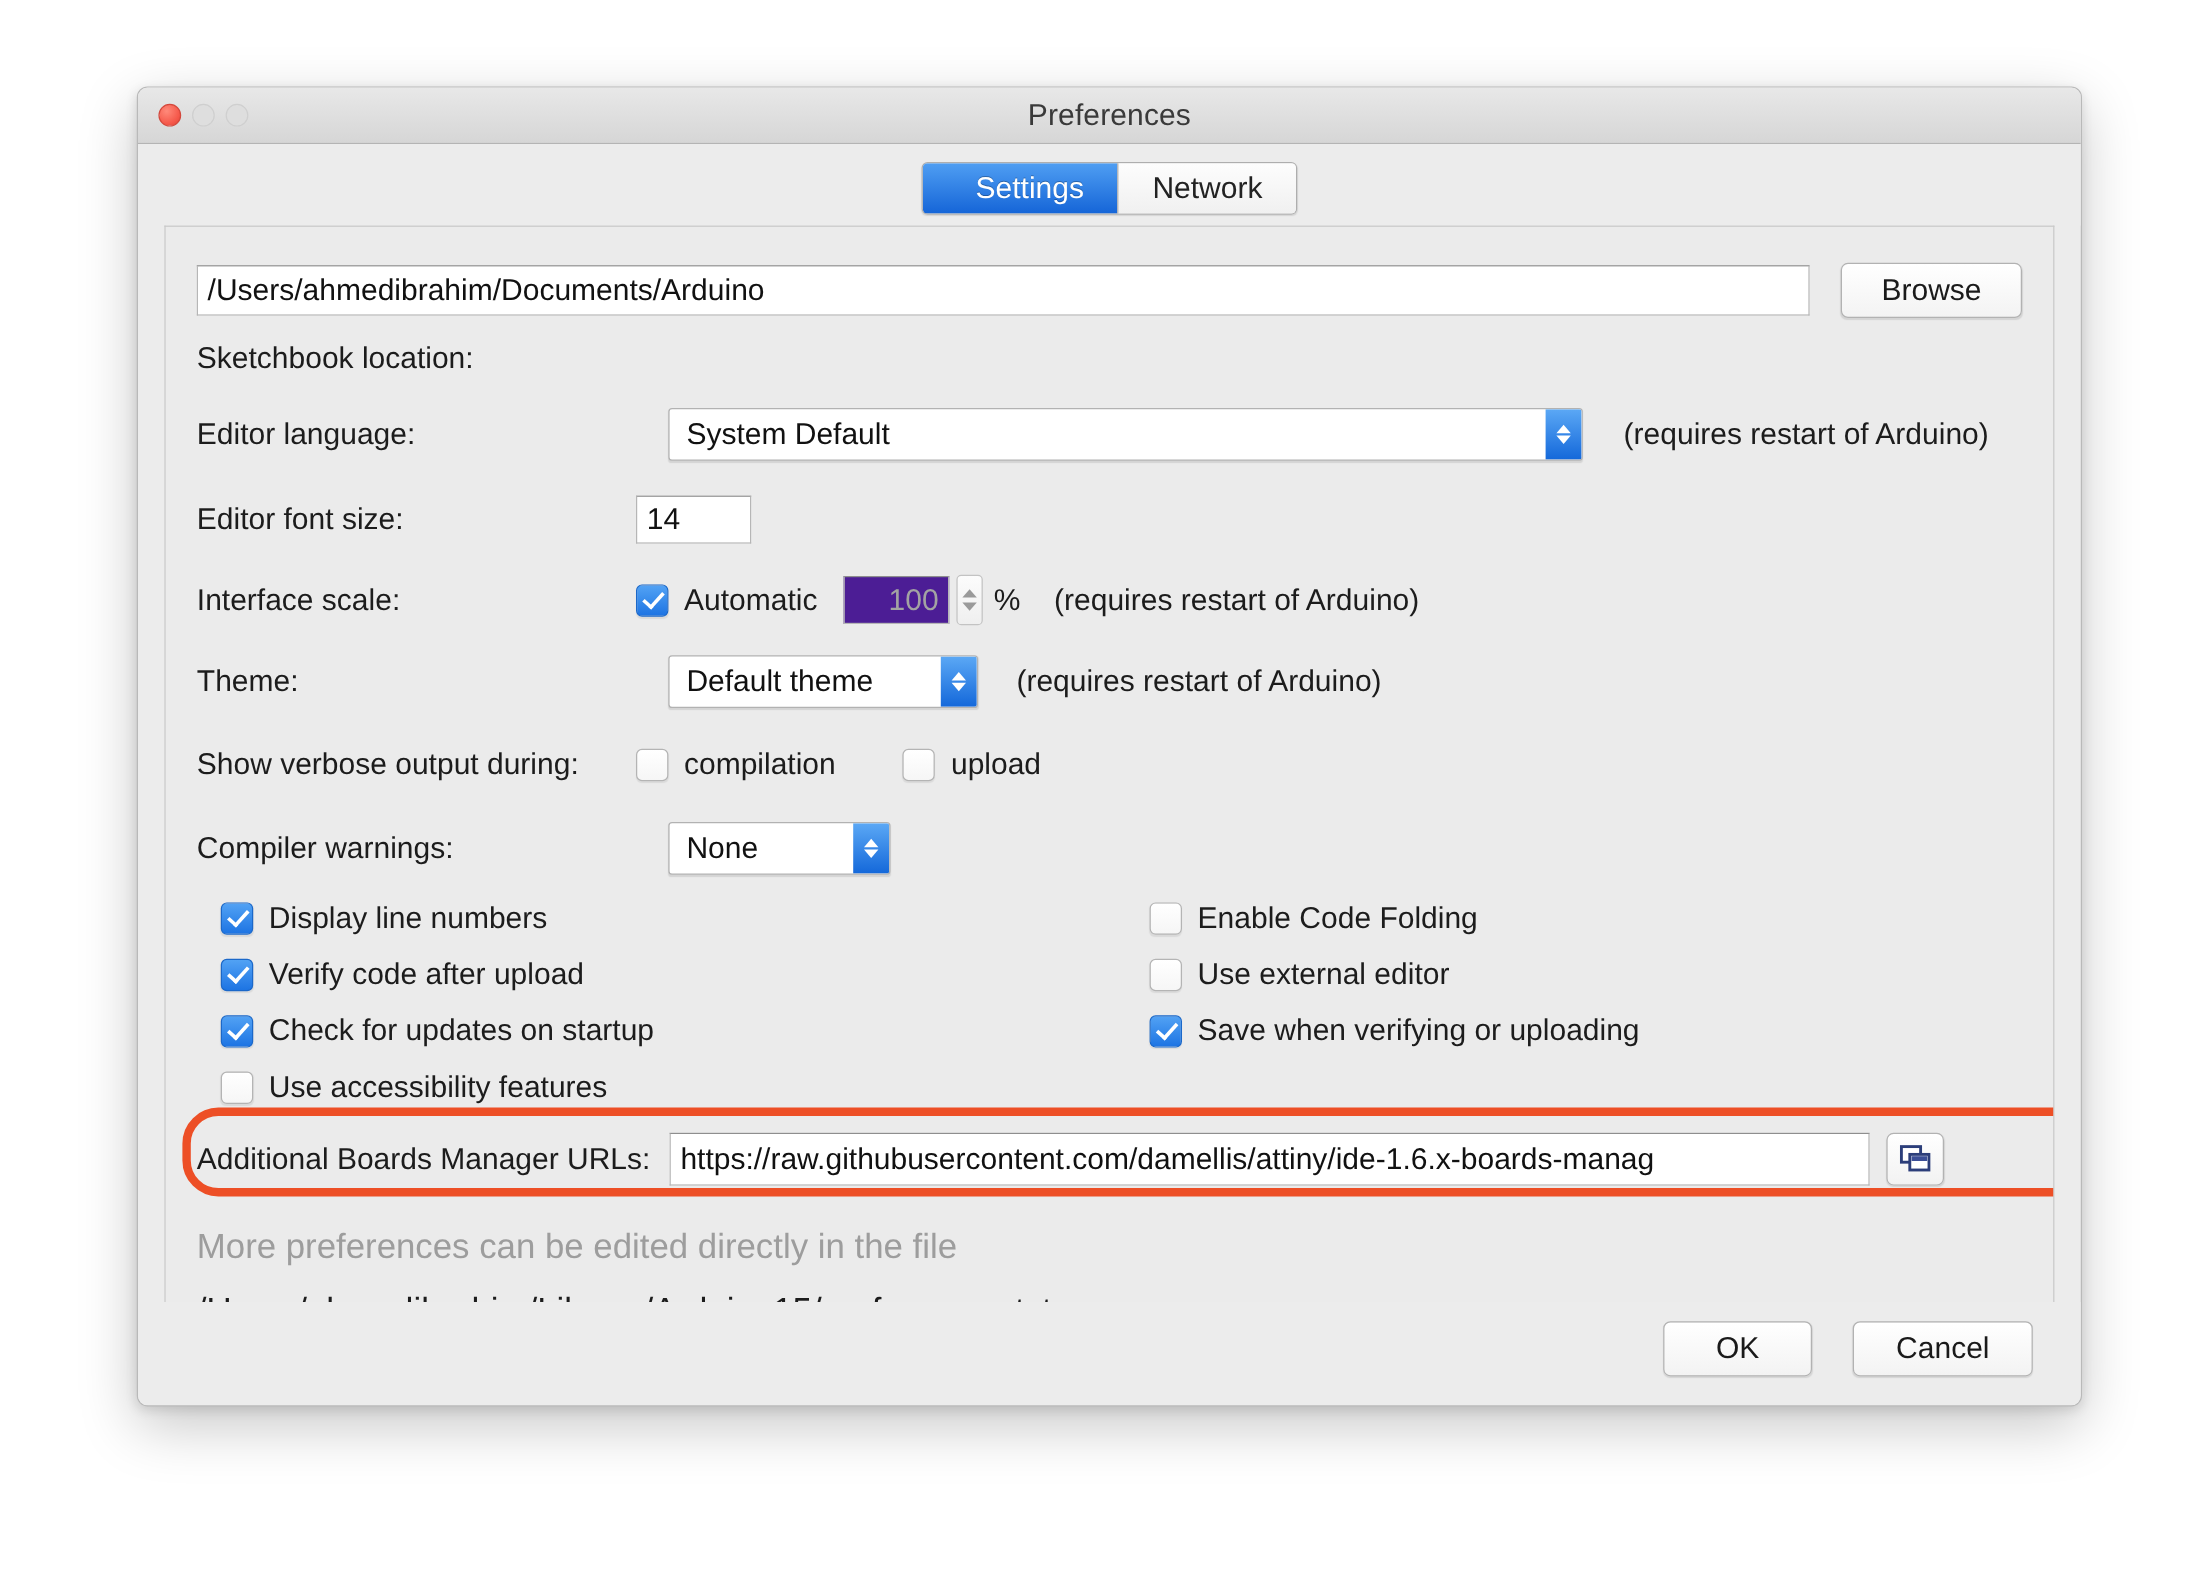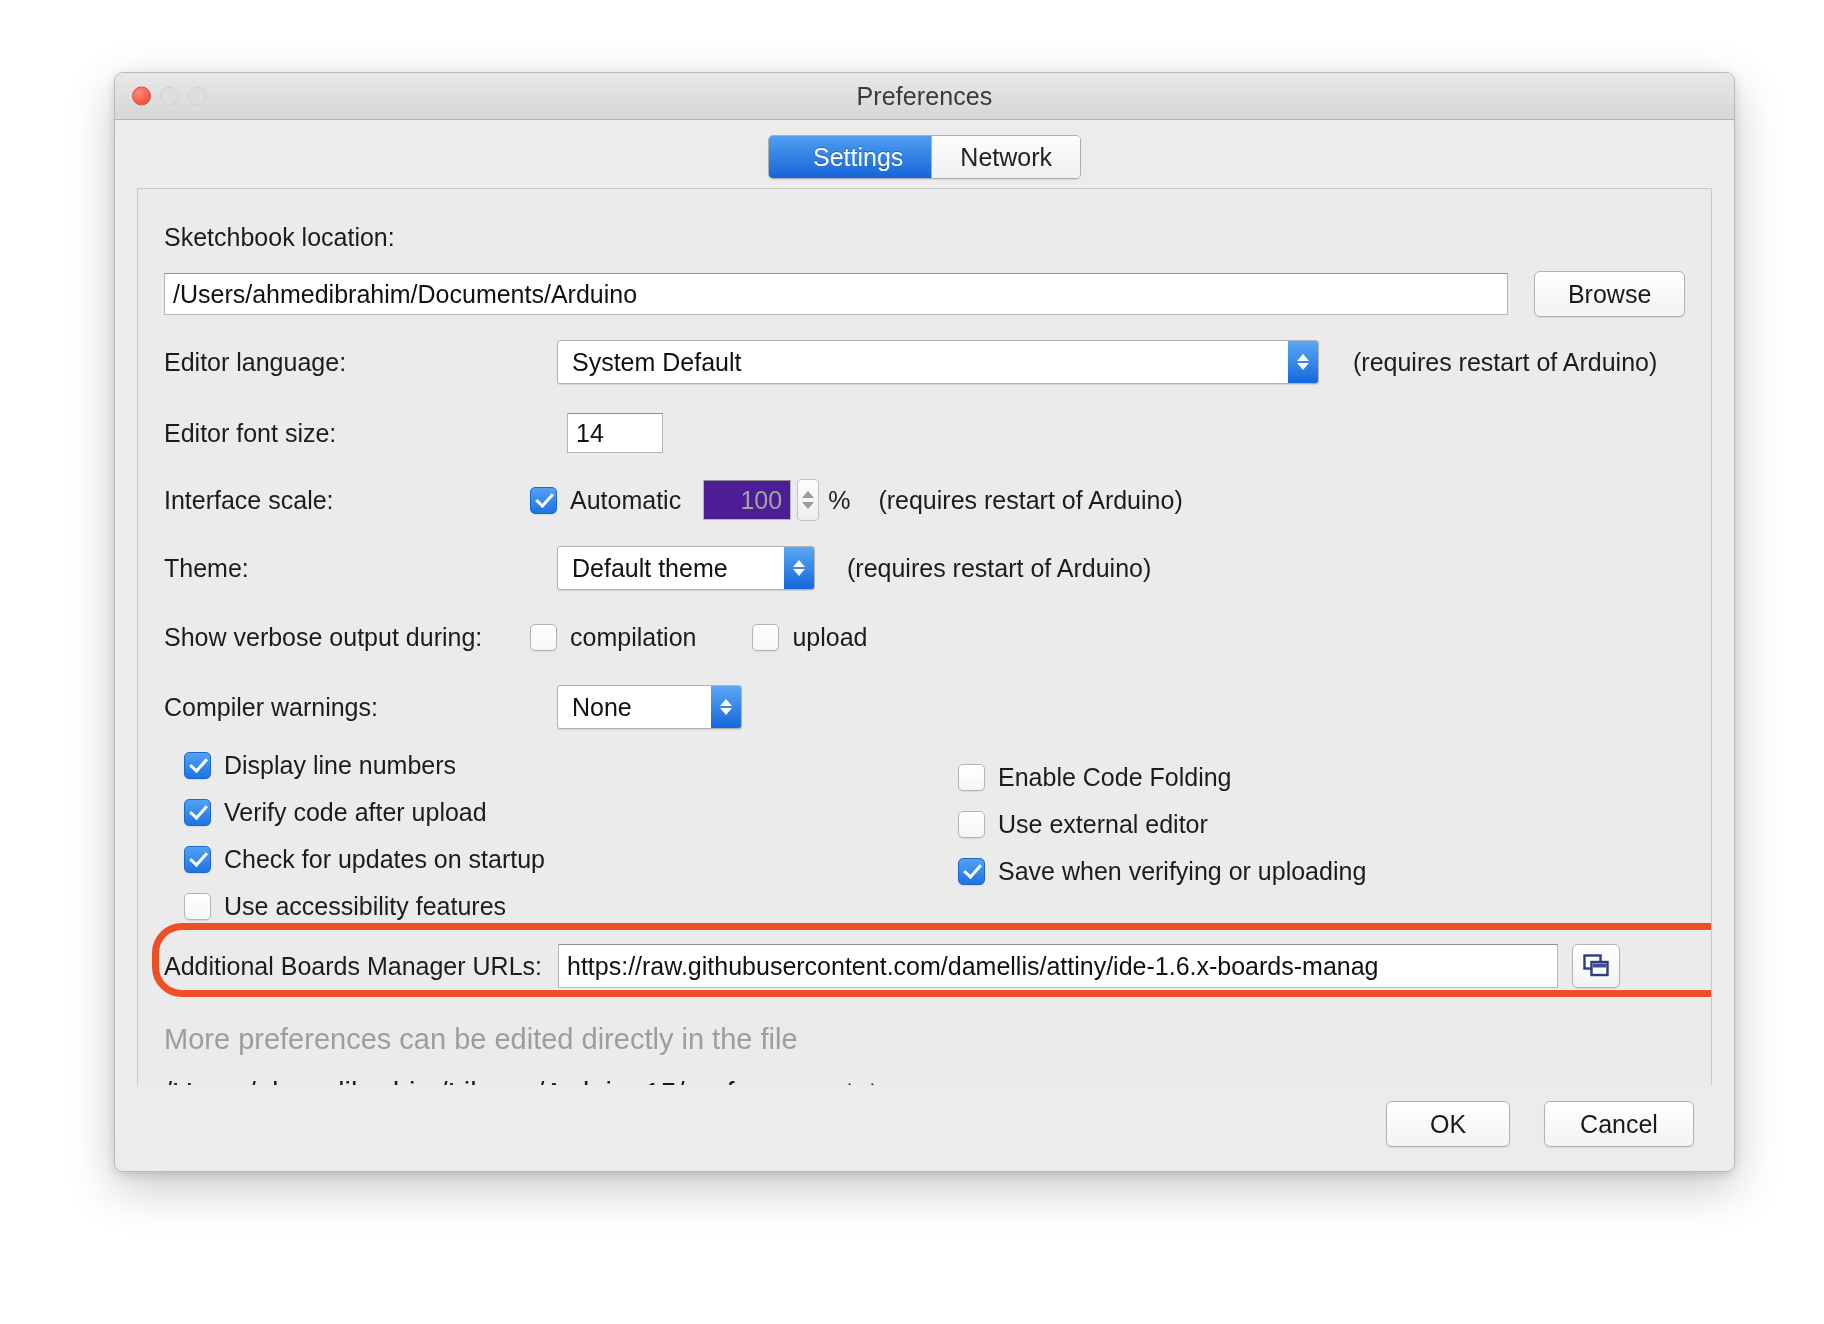--- a/index.html
+++ b/index.html
@@ -319,41 +319,41 @@
 
     <div class="tabbar">
       <div class="tabs">
         <div class="tab active">Settings</div>
         <div class="tab">Network</div>
       </div>
     </div>
 
     <div class="panel">
 
-      <div class="row" style="height:52px;">
-        <span class="lbl">Sketchbook location:</span>
-      </div>
       <div class="row" style="height:62px;">
         <div class="textfield" style="width:1360px;">/Users/ahmedibrahim/Documents/Arduino</div>
         <div class="btn" style="margin-left:26px;width:152px;">Browse</div>
+      </div>
+      <div class="row" style="height:52px;">
+        <span class="lbl">Sketchbook location:</span>
       </div>
 
       <div class="row" style="height:74px;">
         <span class="lbl" style="width:366px;">Editor language:</span>
         <div class="popup" style="width:762px;">
           <div class="pv">System Default</div>
           <div class="arrows">
             <span class="caret up"></span>
               <span class="caret down"></span>
           </div>
         </div>
         <span class="note" style="margin-left:34px;">(requires restart of Arduino)</span>
       </div>
 
-      <div class="row" style="height:68px;gap:37px;">
+      <div class="row" style="height:68px;">
         <span class="lbl" style="width:366px;">Editor font size:</span>
         <div class="textfield small" style="width:96px;">14</div>
       </div>
 
       <div class="row" style="height:66px;">
         <span class="lbl" style="width:366px;">Interface scale:</span>
         <div class="cbrow">
           <span class="cb on"></span>
           <span class="cl">Automatic</span>
         </div>
@@ -415,21 +415,21 @@
           <div class="cbrow">
             <span class="cb on"></span>
             <span class="cl">Check for updates on startup</span>
           </div>
           <div class="cbrow">
             <span class="cb"></span>
             <span class="cl">Use accessibility features</span>
           </div>
         </div>
 
-        <div style="position:absolute;left:820px;top:8px;display:flex;flex-direction:column;gap:18px;margin-top:12px;">
+        <div style="position:absolute;left:820px;top:8px;display:flex;flex-direction:column;gap:18px;">
           <div class="cbrow">
             <span class="cb"></span>
             <span class="cl">Enable Code Folding</span>
           </div>
           <div class="cbrow">
             <span class="cb"></span>
             <span class="cl">Use external editor</span>
           </div>
           <div class="cbrow">
             <span class="cb on"></span>

